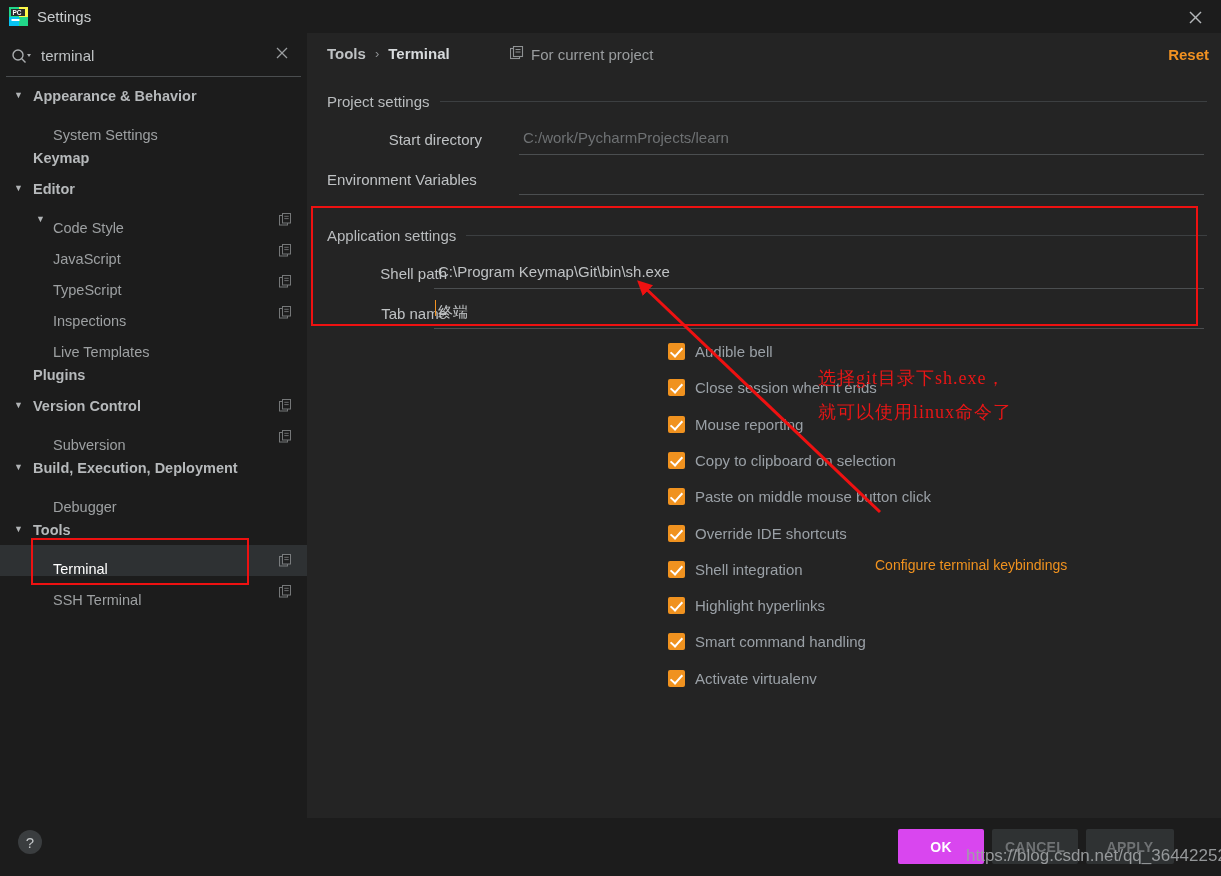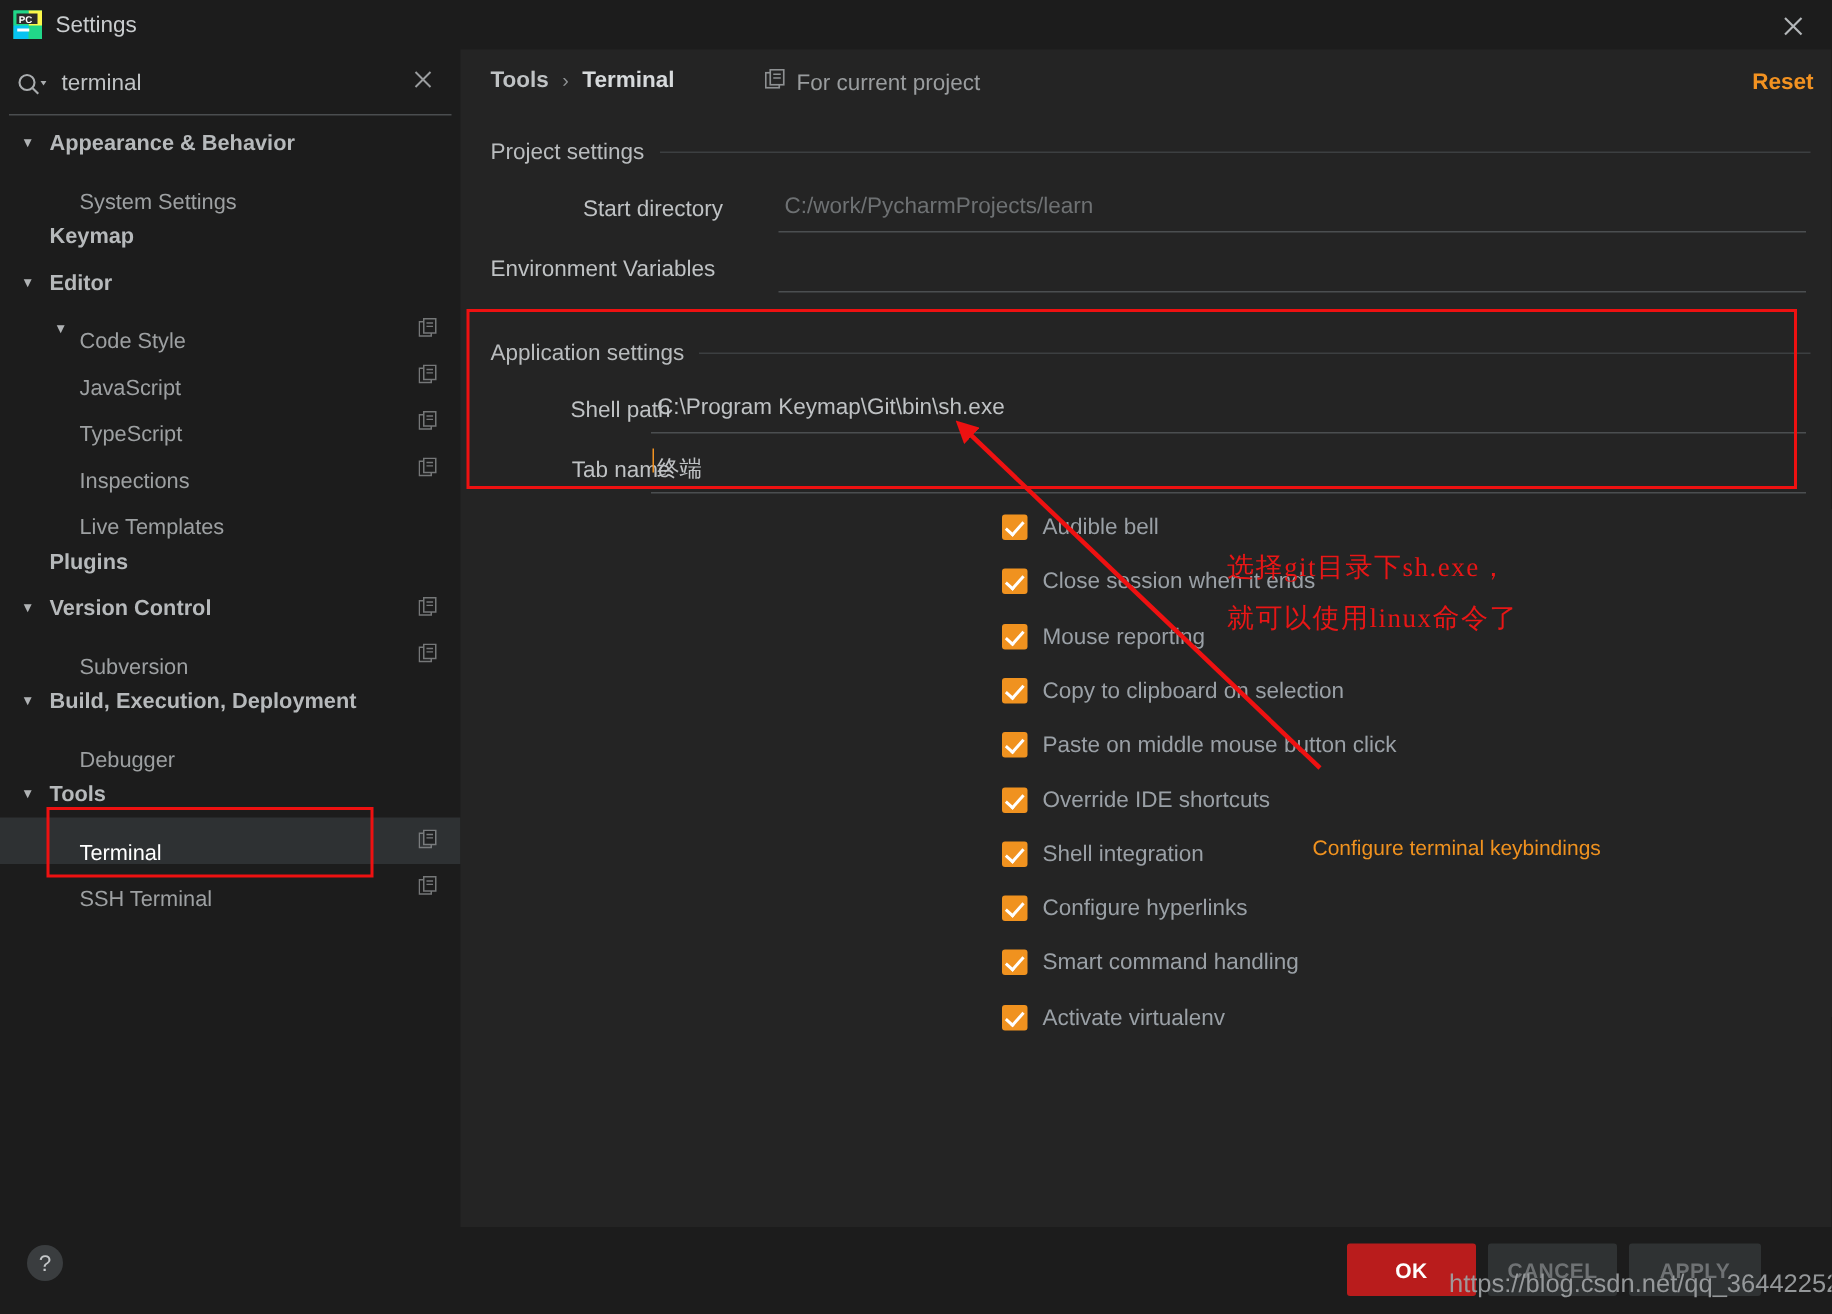--- a/index.html
+++ b/index.html
@@ -152,21 +152,21 @@
     font-size: 15px; display: flex; align-items: center; justify-content: center;
     cursor: pointer;
   }
   .dlg-btn {
     position: absolute; top: 11px; height: 35px; width: 86px;
     background: #2f3233; border: none; border-radius: 2px;
     font-size: 14px; font-weight: bold; letter-spacing: .3px;
     display: flex; align-items: center; justify-content: center;
     cursor: pointer; font-family: "Liberation Sans", sans-serif;
   }
-  .btn-ok { left: 898px; color: #ffffff; background: #b91c1c; }
+  .btn-ok { left: 898px; color: #ffffff; background: #d946ef; }
   .btn-cancel { left: 992px; color: #6f7274; }
   .btn-apply { left: 1086px; color: #6f7274; width: 88px; text-align: right; }
 
   .watermark {
     position: absolute; left: 966px; top: 846px;
     font-size: 17px; color: #9fa2a4; opacity: .92; white-space: nowrap;
   }
 
   
   .anno-rect {
@@ -410,21 +410,21 @@
         <div class="cb-row" style="top: 488.5px;">
           <span class="cb"></span>
           <span class="cb-label">Override IDE shortcuts</span>
         </div>
         <div class="cb-row" style="top: 524.8px;">
           <span class="cb"></span>
           <span class="cb-label">Shell integration</span>
         </div>
         <div class="cb-row" style="top: 561.1px;">
           <span class="cb"></span>
-          <span class="cb-label">Configure hyperlinks</span>
+          <span class="cb-label">Highlight hyperlinks</span>
         </div>
         <div class="cb-row" style="top: 597.4px;">
           <span class="cb"></span>
           <span class="cb-label">Smart command handling</span>
         </div>
         <div class="cb-row" style="top: 633.7px;">
           <span class="cb"></span>
           <span class="cb-label">Activate virtualenv</span>
         </div>
       </div>

